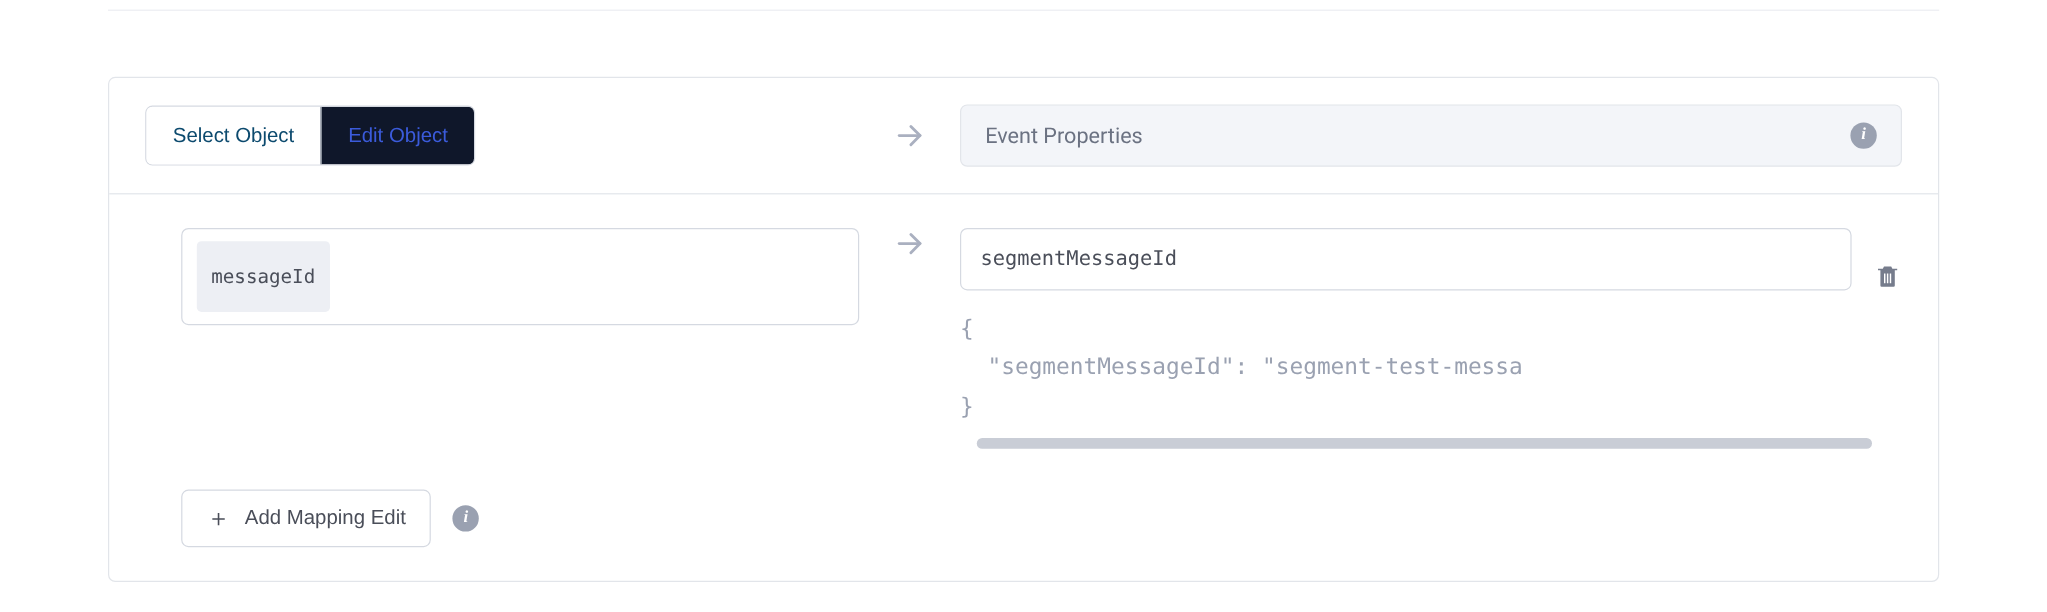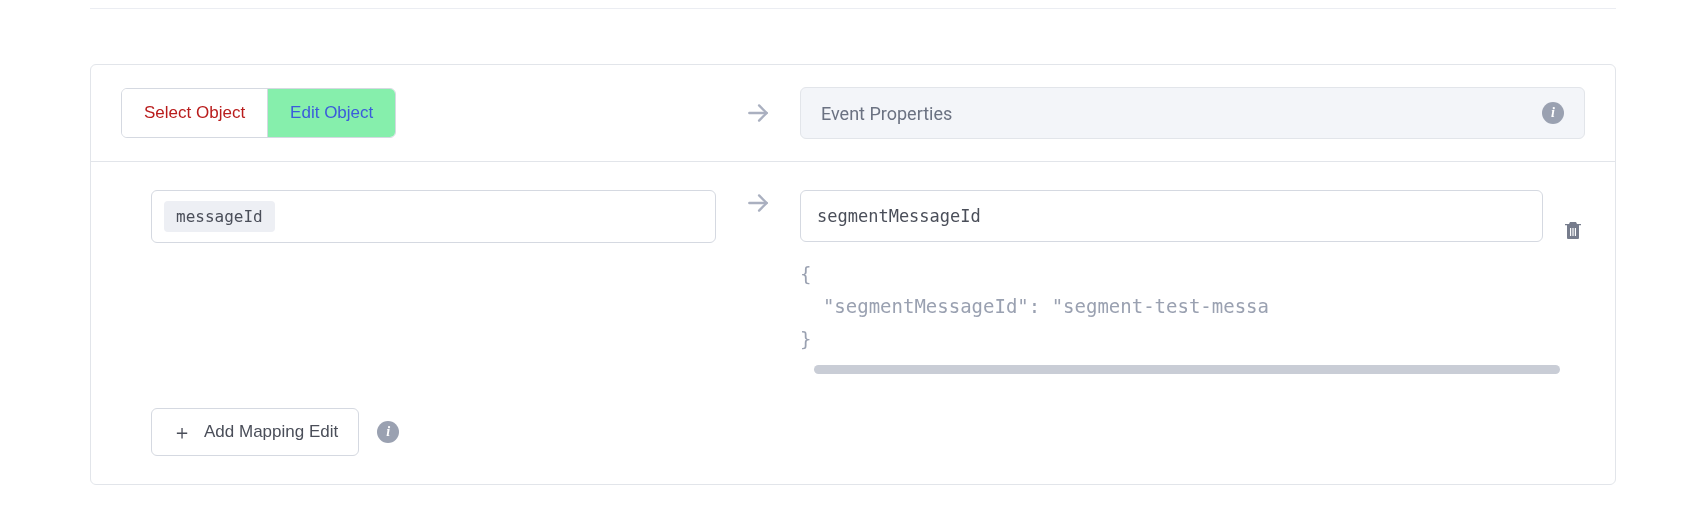--- a/index.html
+++ b/index.html
@@ -40,33 +40,33 @@
       border-radius: 6px;
       overflow: hidden;
       flex-shrink: 0;
     }
 
     .tab {
       padding: 14px 22px;
       background: #ffffff;
       font-size: 17px;
       font-weight: 500;
-      color: #b91c1c;
+      color: #0c4a6e;
       cursor: pointer;
       border: none;
       display: flex;
       align-items: center;
     }
 
     .tab + .tab {
       border-left: 1px solid #d5d9e1;
     }
 
     .tab.active {
-      background: #86efac;
+      background: #0f172a;
       color: #3b5bdb;
     }
 
     .arrow-col {
       width: 84px;
       display: flex;
       align-items: center;
       justify-content: center;
       flex-shrink: 0;
     }
@@ -135,21 +135,21 @@
       display: flex;
       align-items: center;
       min-height: 52px;
     }
 
     .chip {
       background: #edeff4;
       color: #4a4e59;
       font-family: ui-monospace, "SF Mono", "Menlo", Monaco, monospace;
       font-size: 16px;
-      padding: 6px 12px;
+      padding: 20px 12px;
       border-radius: 4px;
     }
 
     .dest-col {
       flex: 1;
       display: flex;
       flex-direction: column;
     }
 
     .dest-top {

